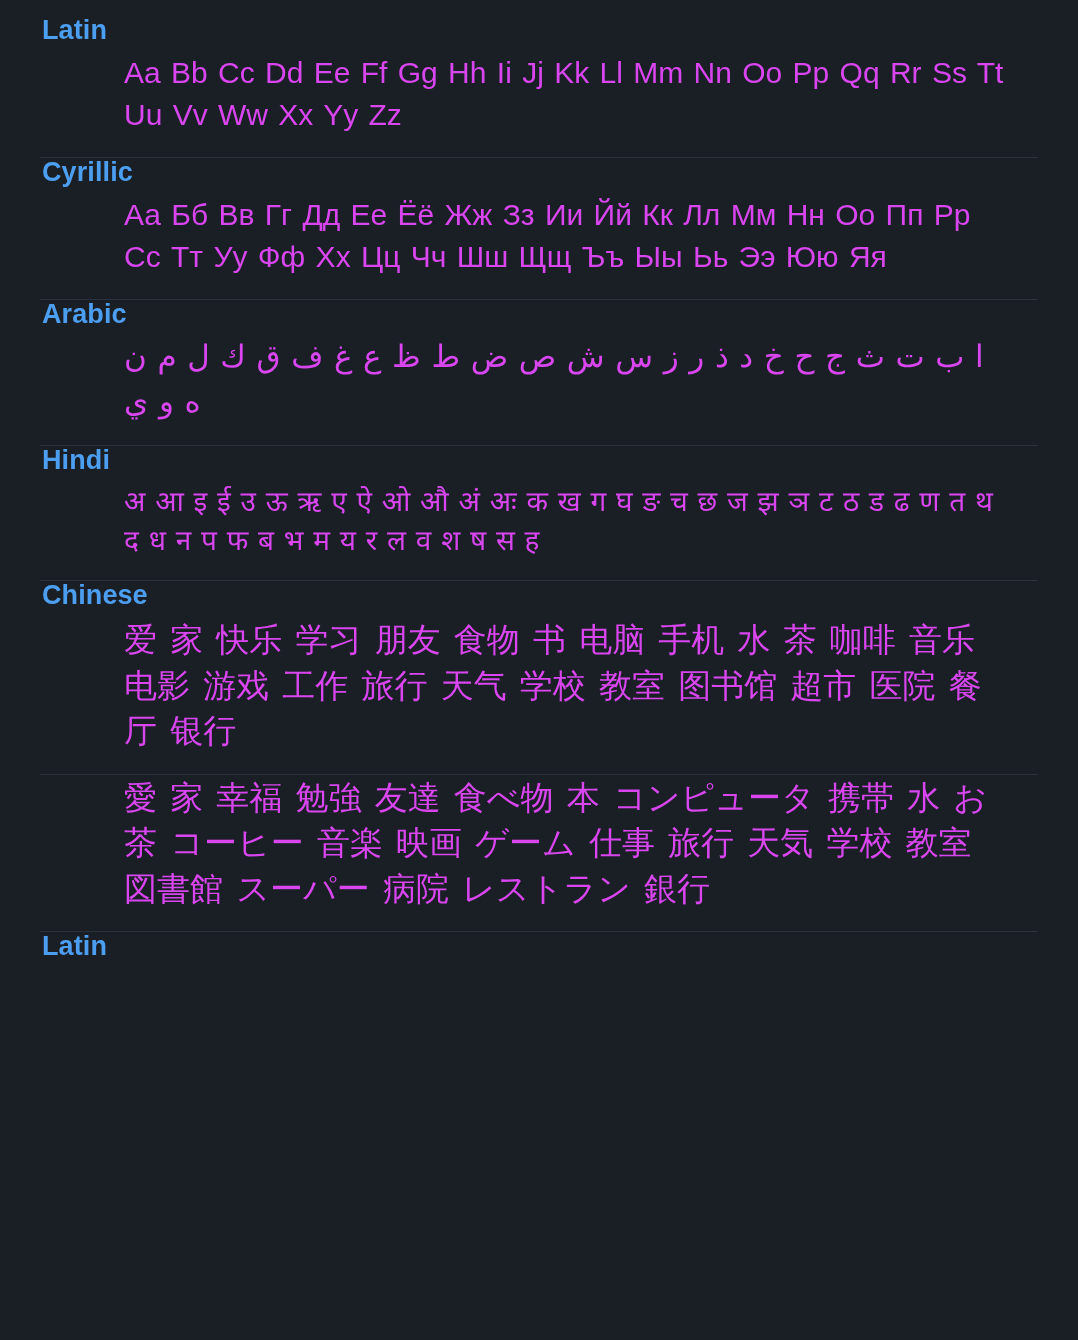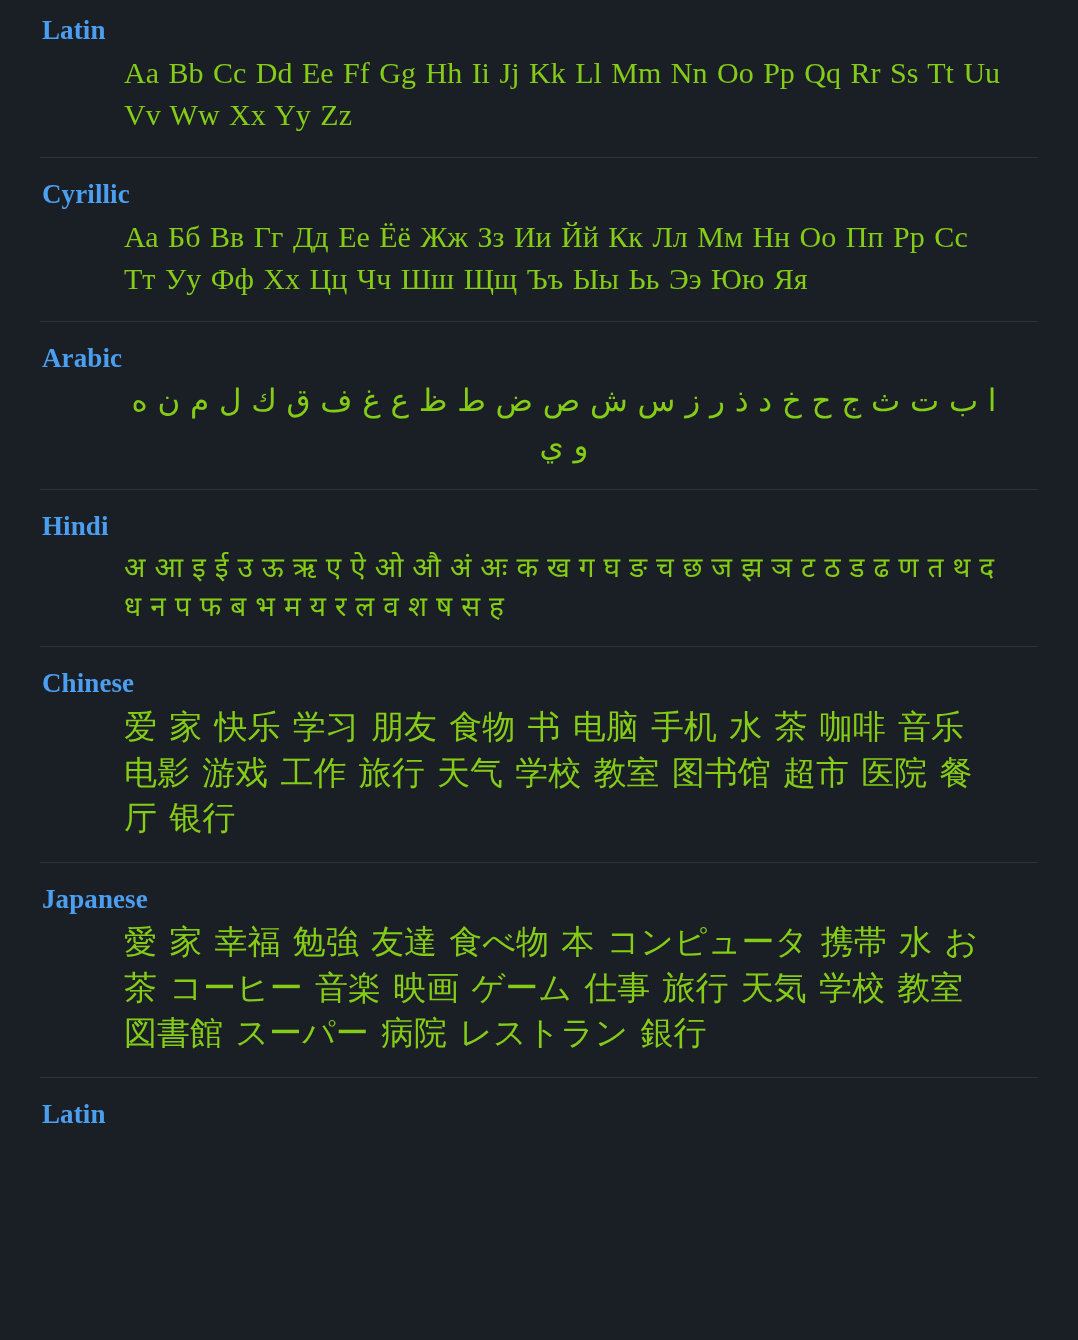--- a/index.html
+++ b/index.html
@@ -14,46 +14,44 @@
     color: #dfe6dd;
     -webkit-font-smoothing: antialiased;
   }
   .page {
     padding: 16px 40px 10px 40px;
     box-sizing: border-box;
     width: 1078px;
   }
   .section {
     padding: 0 0 0 0;
-    font-family: Liberation Serif, serif;
   }
   .section + .section {
     border-top: 1px solid #2b323b;
     margin-top: 20px;
-    padding-top: 22px;
   }
   .script-title {
     color: #4c9ef0;
     font-size: 27px;
     font-weight: bold;
     line-height: 1.1;
     margin: 0 0 6px 2px;
     letter-spacing: 0.1px;
   }
   .sample {
-    color: #84cc16;
+    color: #d946ef;
     font-size: 30px;
     line-height: 1.42;
     padding-left: 84px;
     padding-right: 34px;
     word-spacing: 2px;
   }
   .sample.rtl {
     direction: rtl;
-    text-align: center;
+    text-align: left;
     unicode-bidi: isolate;
     font-size: 31px;
     line-height: 1.45;
   }
   .sample.cjk {
     font-size: 33px;
     line-height: 1.38;
     word-spacing: 4px;
   }
   .sample.indic {
@@ -85,21 +83,20 @@
     <div class="script-title">Hindi</div>
     <div class="sample indic">अ आ इ ई उ ऊ ऋ ए ऐ ओ औ अं अः क ख ग घ ङ च छ ज झ ञ ट ठ ड ढ ण त थ द ध न प फ ब भ म य र ल व श ष स ह</div>
   </div>
 
   <div class="section">
     <div class="script-title">Chinese</div>
     <div class="sample cjk">爱 家 快乐 学习 朋友 食物 书 电脑 手机 水 茶 咖啡 音乐 电影 游戏 工作 旅行 天气 学校 教室 图书馆 超市 医院 餐厅 银行</div>
   </div>
 
   <div class="section">
-    <div class="script-title">Japanese</div>
     <div class="sample cjk">愛 家 幸福 勉強 友達 食べ物 本 コンピュータ 携帯 水 お茶 コーヒー 音楽 映画 ゲーム 仕事 旅行 天気 学校 教室 図書館 スーパー 病院 レストラン 銀行</div>
   </div>
 
   <div class="section">
     <div class="script-title">Latin</div>
   </div>
 
 </div>
 
 </body></html>

